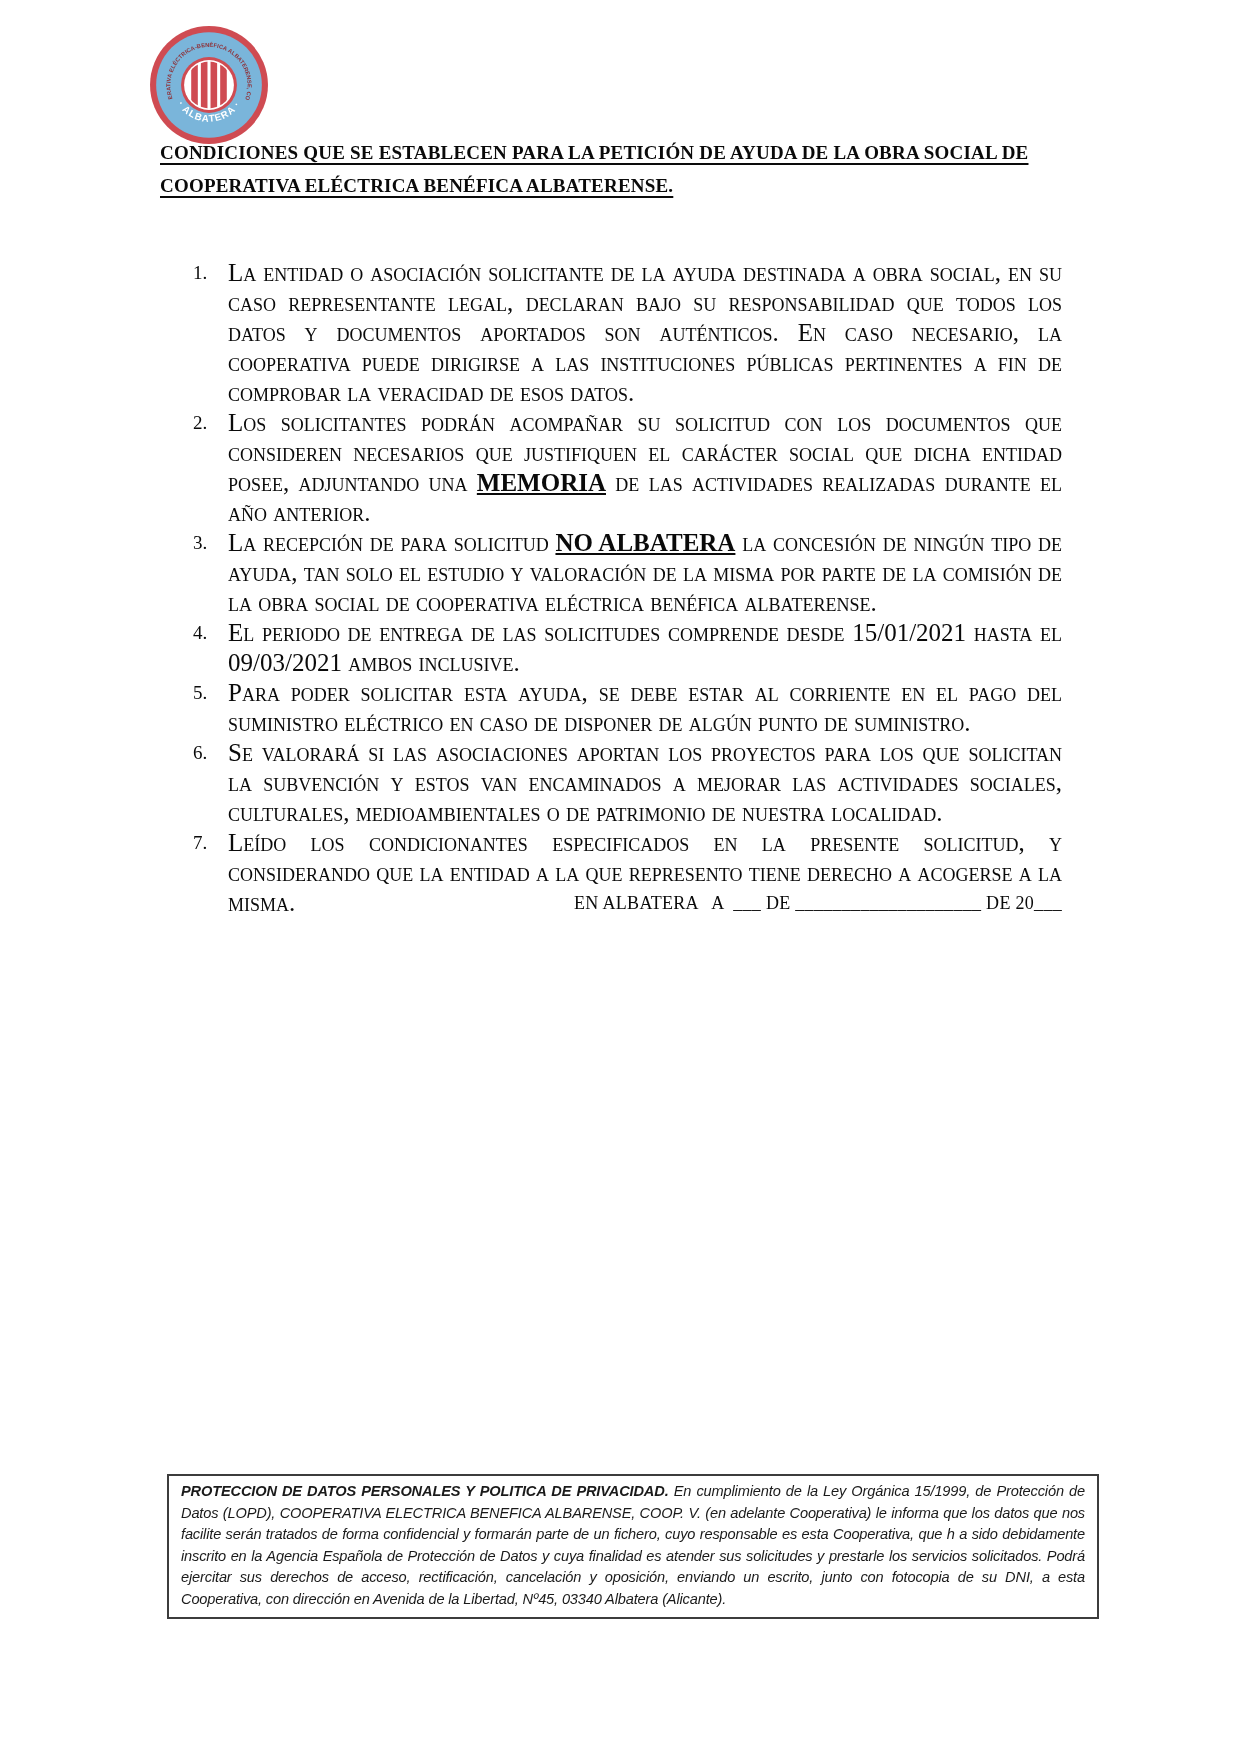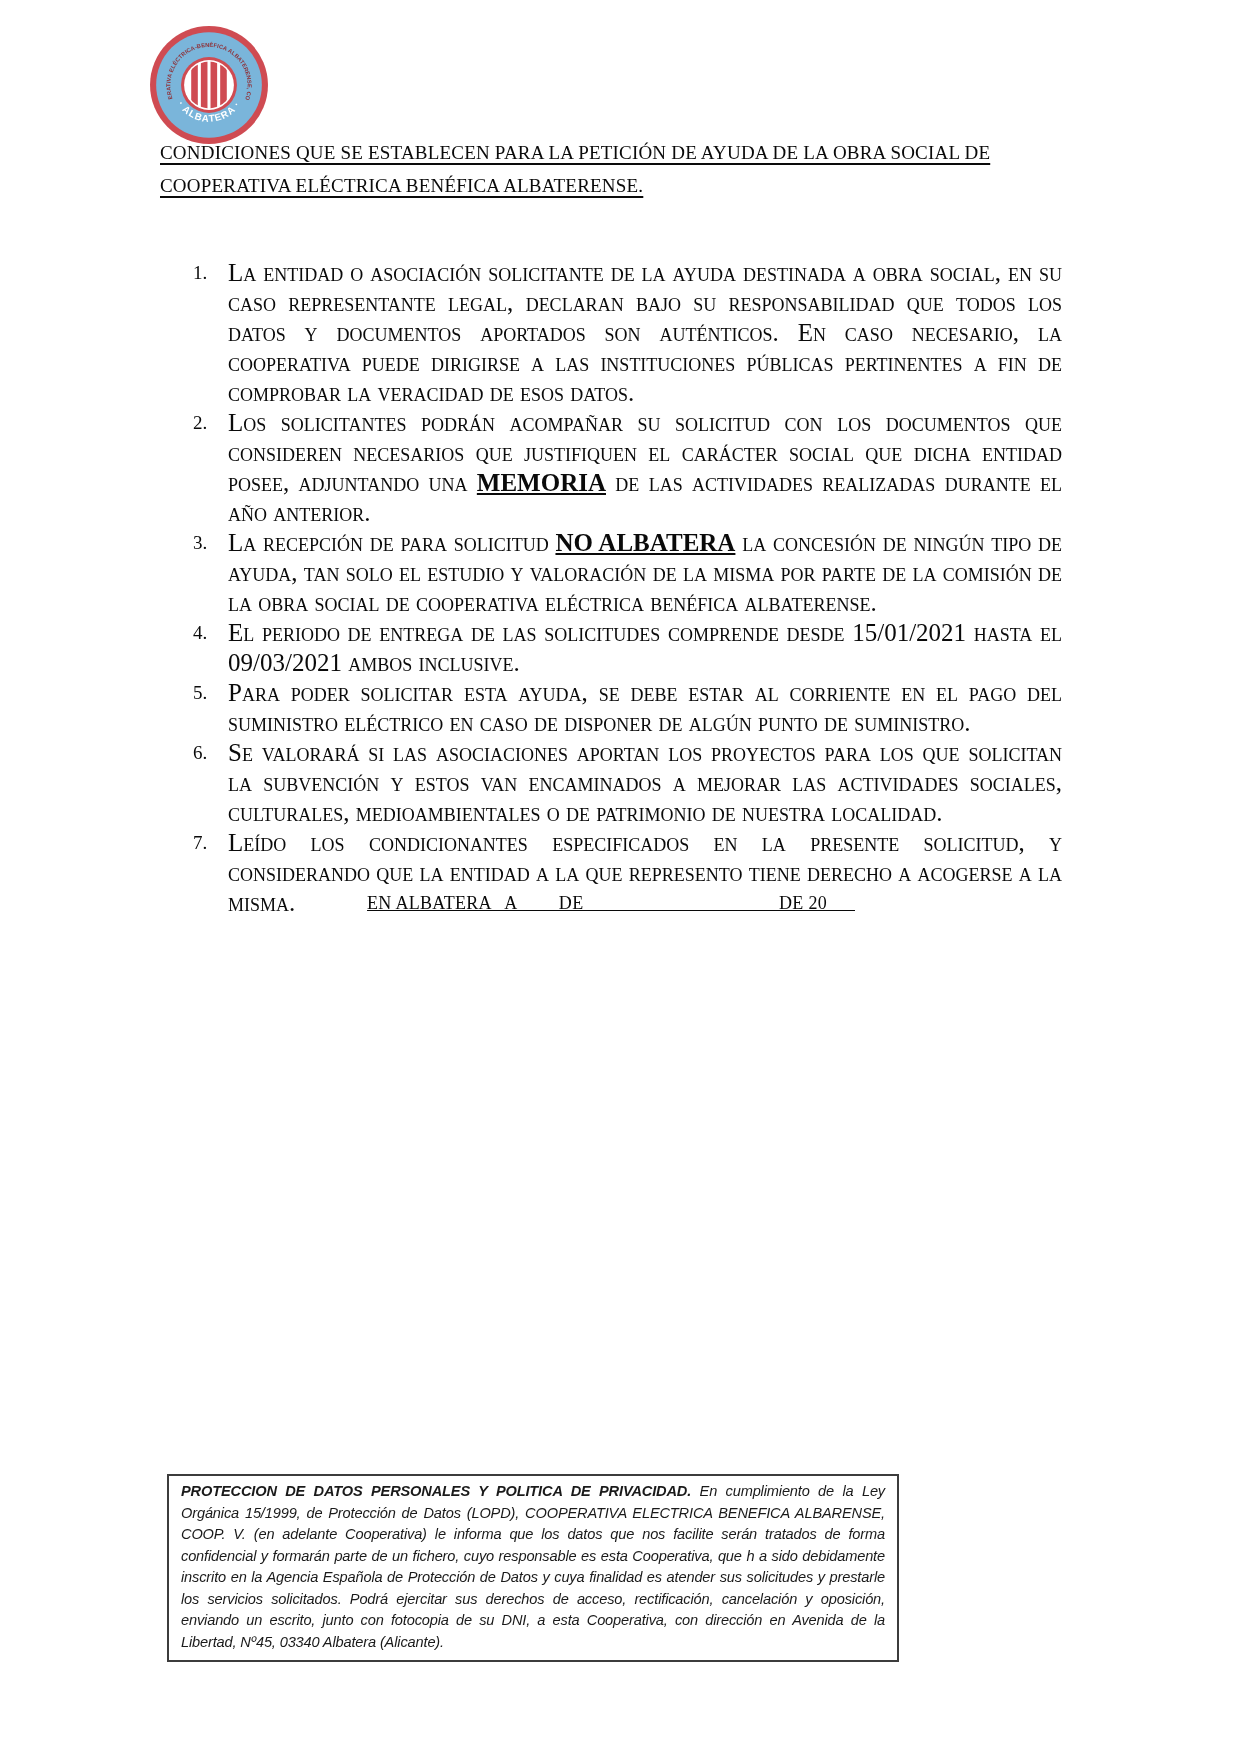--- a/index.html
+++ b/index.html
@@ -14,21 +14,21 @@
     color: #111111;
   }
 
   
   .logo { position:absolute; left:148px; top:24px; width:122px; height:122px; }
 
   
   .doc-title {
     position:absolute; left:160px; top:136px; width:905px;
     font-family:"Liberation Serif", serif;
-    font-weight:normal; font-size:19px; line-height:33px;
+    font-weight:bold; font-size:19px; line-height:33px;
     text-decoration: underline;
     text-underline-offset: 4px;
     text-decoration-thickness: 2px;
     letter-spacing: 0.2px;
     color:#0a0a0a;
   }
 
   
   .cond-list { position:absolute; left:160px; top:258px; width:902px; }
   .cond-item { position:relative; padding-left:68px; }
@@ -40,31 +40,31 @@
     font-size:25px; line-height:30px;
     font-variant: small-caps;
     text-align: justify;
     color:#0a0a0a;
   }
   .cond-text .b { font-weight: bold; text-decoration: underline; }
 
   
   .date-line {
     position:absolute; left:160px; top:893px; width:902px;
-    text-align:center; font-size:18px; white-space:pre;
-    letter-spacing:0.3px; color:#0a0a0a;text-decoration:underline;
+    text-align:right; font-size:18px; white-space:pre;
+    letter-spacing:0.3px; color:#0a0a0a;
   }
   .signature-line {
     position:absolute; left:160px; top:1014px; width:902px;
     text-align:center; font-size:17px; letter-spacing:0.2px; color:#0a0a0a;
   }
 
   
   .privacy-box {
-    position:absolute; left:167px; top:1474px; width:732px;
+    position:absolute; left:167px; top:1474px; width:932px;
     box-sizing:border-box;
     border:2px solid #3c3c3c;
     padding:5px 12px 7px 12px;
     font-family:"Liberation Sans", sans-serif;
     font-style: italic;
     font-size:14.6px; line-height:21.5px;
     text-align: justify;
     letter-spacing:-0.15px;
     color:#1a1a1a;
     background:#ffffff;

